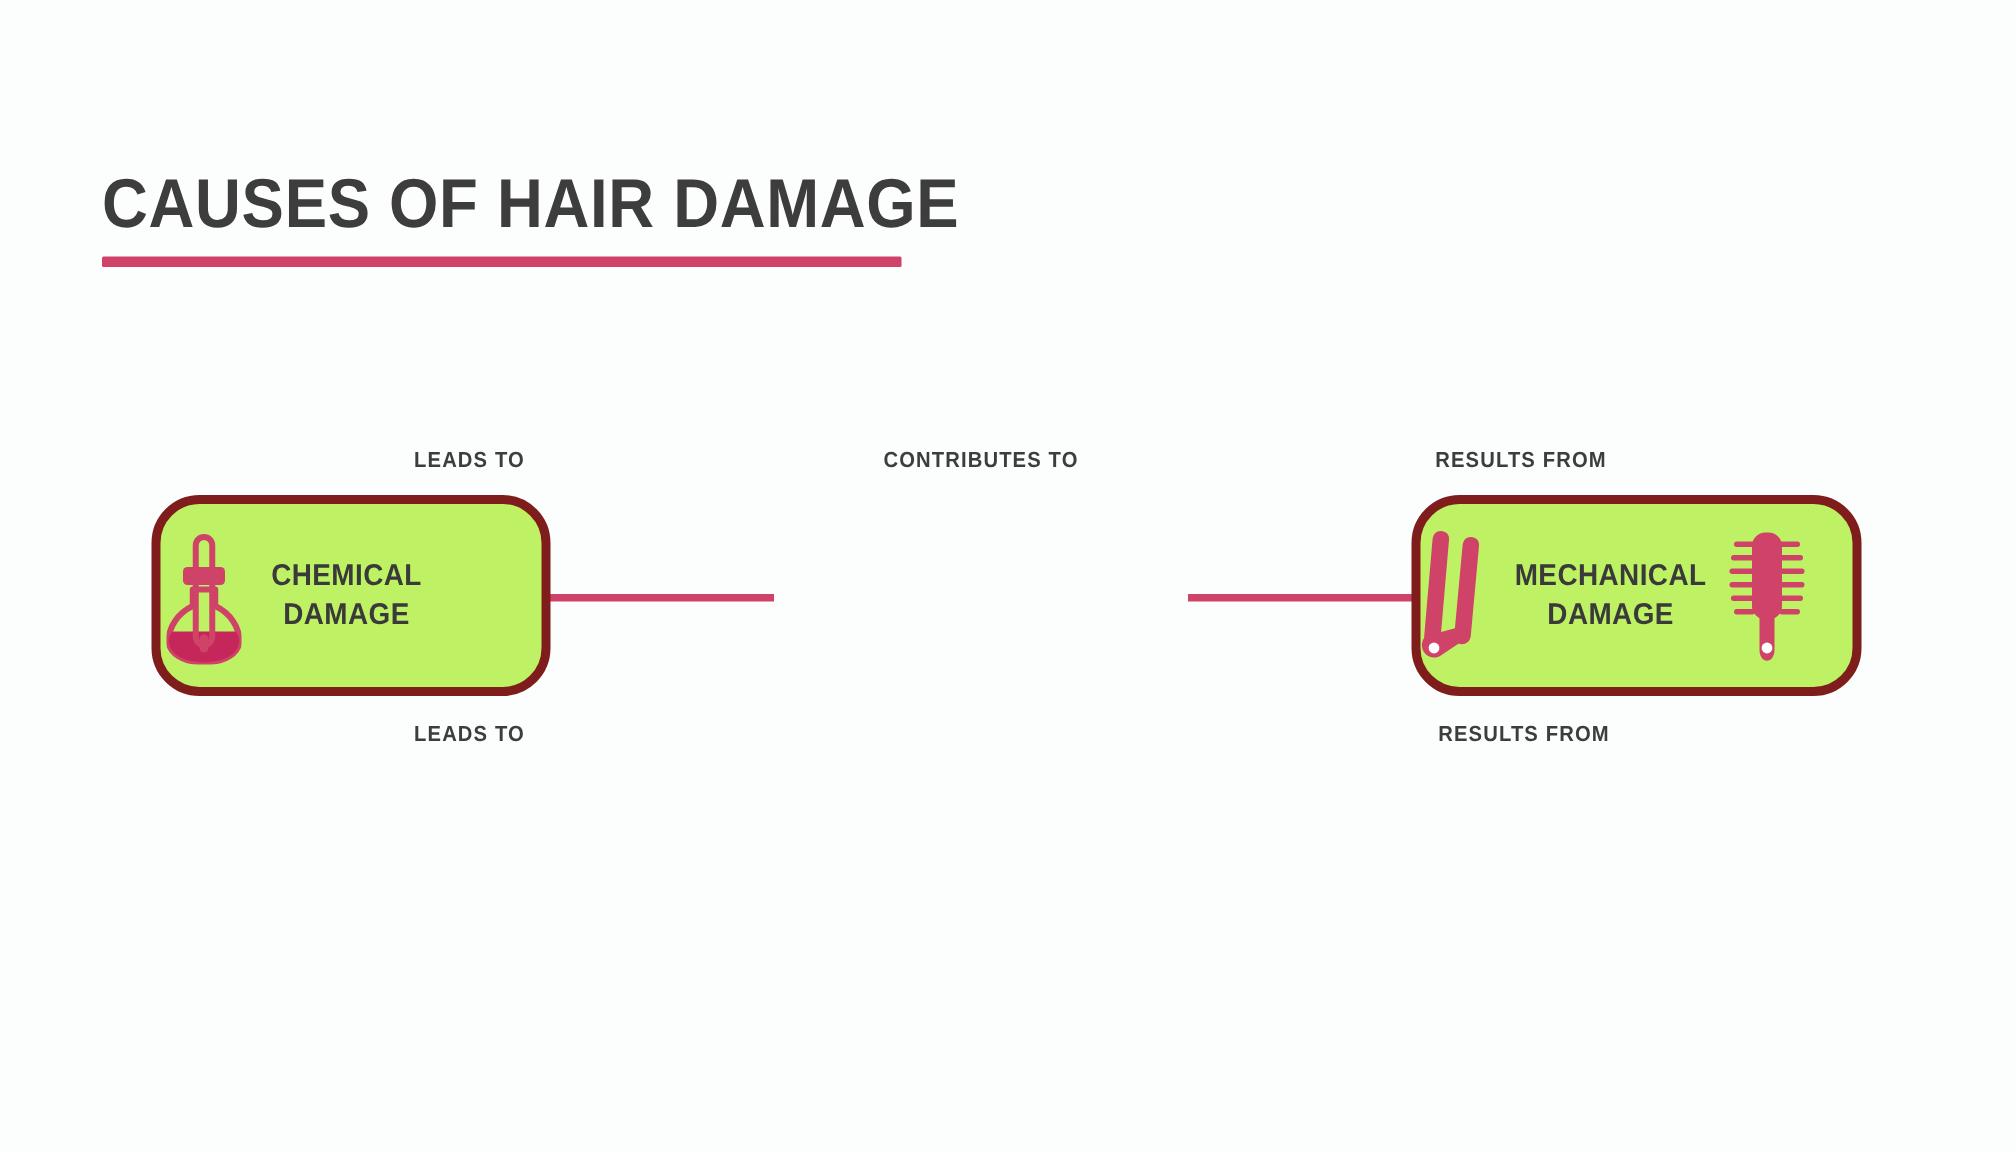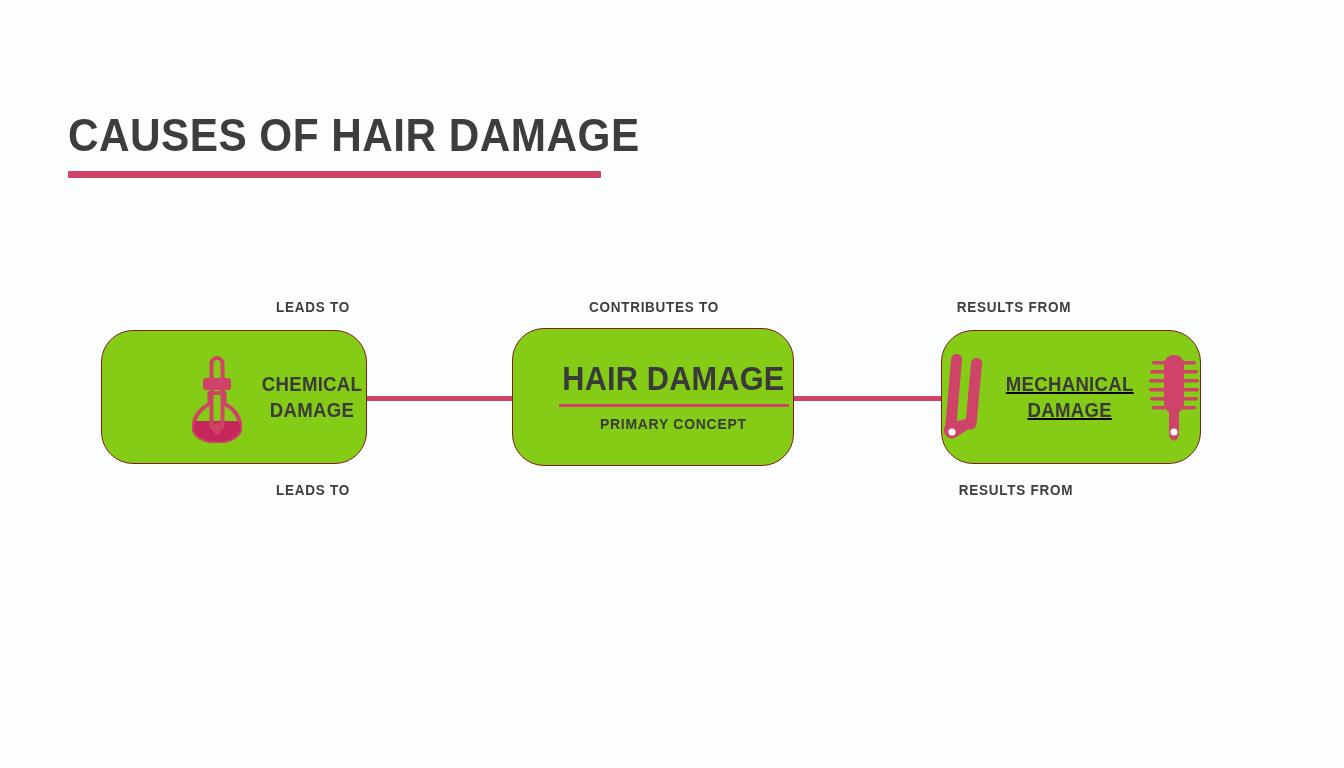--- a/index.html
+++ b/index.html
@@ -65,30 +65,30 @@
     color: #3d3d3d;
     letter-spacing: 0.8px;
     transform: scaleX(0.93);
     white-space: nowrap;
     text-align: center;
   }
 
   .node {
     position: absolute;
     box-sizing: border-box;
-    background: #84cc16;
-    border: 1px solid #7f1d1d;
+    background: #bef264;
+    border: 6px solid #7f1d1d;
     border-radius: 32px;
     display: flex;
     align-items: center;
-    justify-content: flex-end;
+    justify-content: flex-start;
   }
   #node-chemical  { left: 101px;  top: 330px; width: 266px; height: 134px; }
   #node-primary   { left: 512px;  top: 328px; width: 282px; height: 138px; }
-  #node-mechanical{ left: 941px;  top: 330px; width: 260px; height: 134px; text-decoration: underline; }
+  #node-mechanical{ left: 941px;  top: 330px; width: 300px; height: 134px; }
 
   .node-label {
     font-size: 20px;
     font-weight: bold;
     color: #3a3a3a;
     letter-spacing: 0.3px;
     line-height: 1.32;
     text-align: center;
     transform: scaleX(0.93);
     white-space: pre-line;
@@ -166,27 +166,20 @@
           <rect x="11" y="27" width="28" height="12" rx="3" fill="#cf4368"></rect>
 
           <rect x="22" y="72" width="6" height="12" rx="3" fill="#cf4368"></rect>
         </svg>
       </span>
       <div class="node-label">CHEMICAL
 DAMAGE</div>
     </div>
   </div>
 
-  <div class="node" id="node-primary">
-    <div class="primary-inner">
-      <div id="primary-title">HAIR DAMAGE</div>
-      <div id="primary-rule"></div>
-      <div id="primary-subtitle">PRIMARY CONCEPT</div>
-    </div>
-  </div>
 
   <div class="node" id="node-mechanical">
     <div class="node-inner">
       <span>
         <svg class="icon" width="48" height="90" viewBox="0 0 48 90" aria-hidden="true">
           <g fill="#cf4368">
 
             <path d="M13.5 2 C17 2 19.5 4.5 19 8 L13.5 72 C13.2 75.5 10.5 77.5 7.5 77.5 C4.5 77.5 2.2 75 2.5 71.5 L8 8 C8.4 4.5 10 2 13.5 2 Z"></path>
 
             <path d="M33.5 6 C37 6 39.5 8.5 39 12 L33.5 72 C33.2 75.5 30.5 77.5 27.5 77.5 C24.5 77.5 22.2 75 22.5 71.5 L28 12 C28.4 8.5 30 6 33.5 6 Z"></path>

